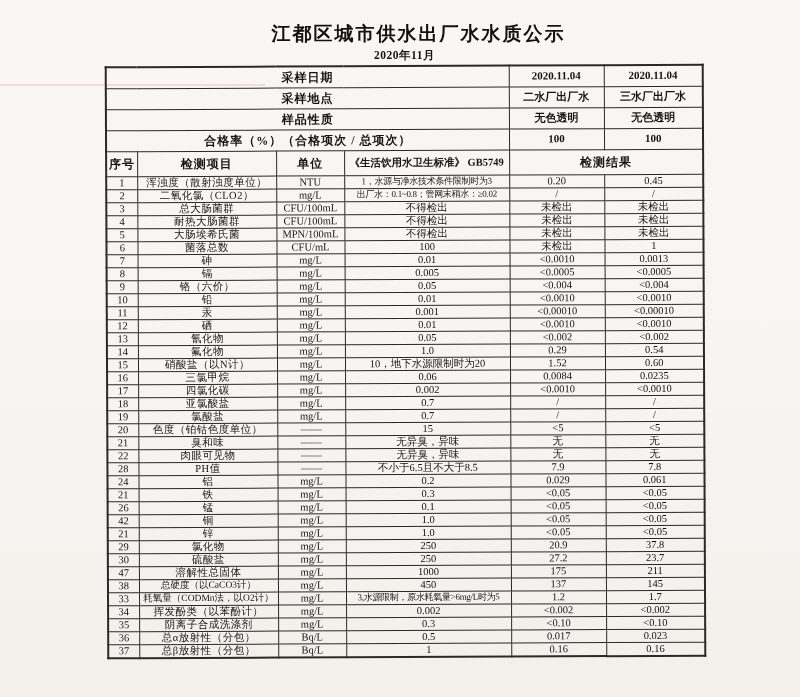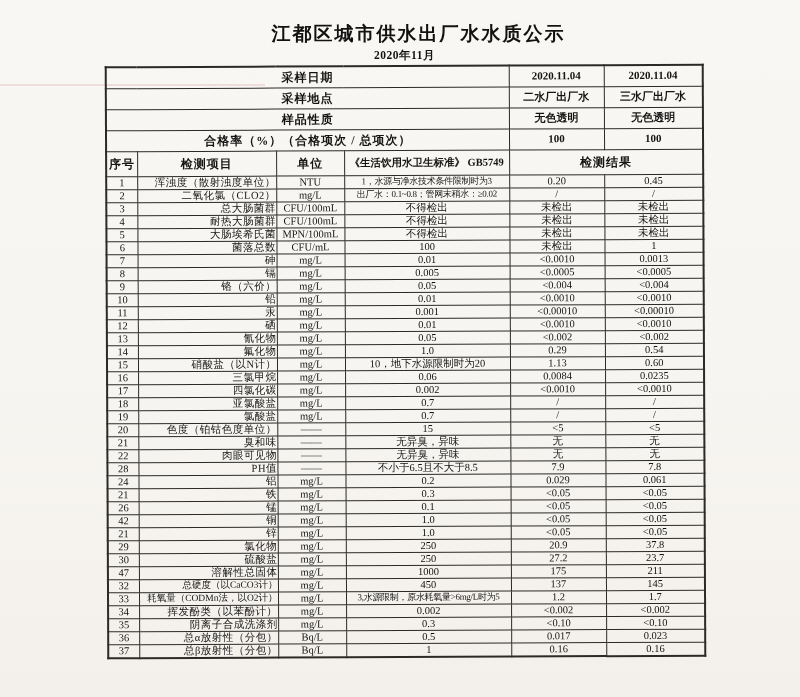--- a/index.html
+++ b/index.html
@@ -41,21 +41,21 @@
     border:1.6px solid var(--line);
     padding:0;text-align:center;vertical-align:middle;
     font-size:10.5px;line-height:1.05;color:var(--ink);
     overflow:hidden;white-space:nowrap;
   }
   tr.info-row td{height:20px;}
   td.info-label{font-size:12px;font-weight:bold;letter-spacing:1px;}
   td.info-val{font-size:11px;font-weight:bold;}
   tr.colhead-row td{height:24px;font-size:12px;font-weight:bold;letter-spacing:1px;}
   tr.data-row td{height:12px;}
-  td.item-cell{text-align:right;padding-left:0;letter-spacing:.5px;}
+  td.item-cell{text-align:center;padding-left:0;letter-spacing:.5px;}
   td.small-item{font-size:9.5px;letter-spacing:0;margin-left:19px;}
   td.small-std{font-size:9px;letter-spacing:-.3px;}
 </style>
 </head>
 <body>
 
 <div class="page">
   <div class="scan-artifact"></div>
   <div class="title">江都区城市供水出厂水水质公示</div>
   <div class="subtitle">2020年11月</div>
@@ -212,21 +212,21 @@
             <td>mg/L</td>
             <td>1.0</td>
             <td>0.29</td>
             <td>0.54</td>
           </tr>
           <tr class="data-row">
             <td>15</td>
             <td class="item-cell">硝酸盐（以N计）</td>
             <td>mg/L</td>
             <td>10，地下水源限制时为20</td>
-            <td>1.13</td>
+            <td>1.52</td>
             <td>0.60</td>
           </tr>
           <tr class="data-row">
             <td>16</td>
             <td class="item-cell">三氯甲烷</td>
             <td>mg/L</td>
             <td>0.06</td>
             <td>0.0084</td>
             <td>0.0235</td>
           </tr>
@@ -344,21 +344,21 @@
           </tr>
           <tr class="data-row">
             <td>47</td>
             <td class="item-cell">溶解性总固体</td>
             <td>mg/L</td>
             <td>1000</td>
             <td>175</td>
             <td>211</td>
           </tr>
           <tr class="data-row">
-            <td>32</td>
+            <td>38</td>
             <td class="item-cell small-item">总硬度（以CaCO3计）</td>
             <td>mg/L</td>
             <td>450</td>
             <td>137</td>
             <td>145</td>
           </tr>
           <tr class="data-row">
             <td>33</td>
             <td class="item-cell small-item">耗氧量（CODMn法，以O2计）</td>
             <td>mg/L</td>

